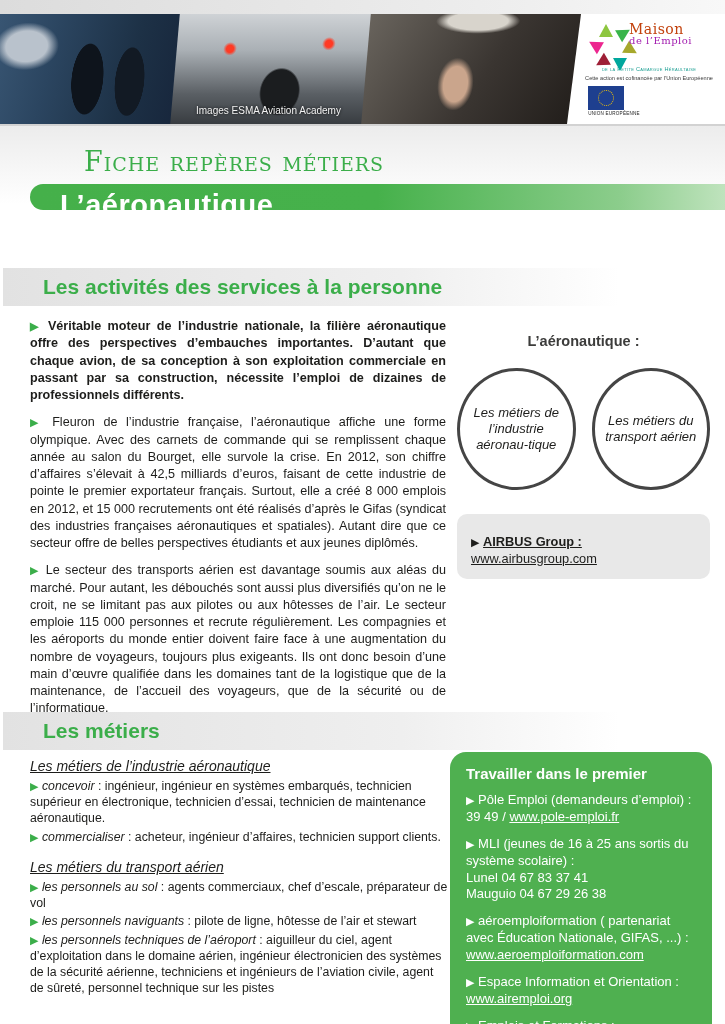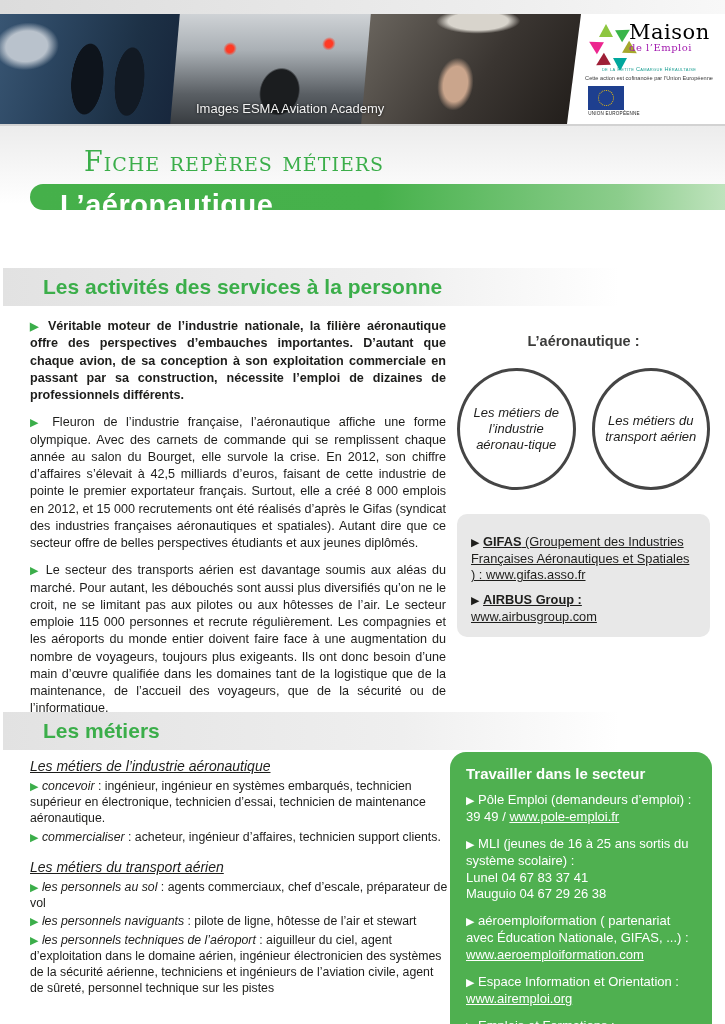--- a/index.html
+++ b/index.html
@@ -23,31 +23,31 @@
       radial-gradient(circle 9px at 26% 34%,#ff3a24 0 40%,rgba(255,58,36,0) 75%),
       radial-gradient(circle 9px at 74% 30%,#ff3a24 0 40%,rgba(255,58,36,0) 75%),
       radial-gradient(ellipse 34px 40px at 52% 68%,#1b1d1f 0 55%,rgba(27,29,31,0) 60%),
       linear-gradient(180deg,#d7dadd 0%,#aab0b5 35%,#5a5f64 70%,#2f3337 100%);}
   .photo-cabin{left:366px;width:216px;
     background:
       radial-gradient(ellipse 30px 44px at 42% 62%,#caa58c 0 40%,rgba(202,165,140,0) 60%),
       radial-gradient(ellipse 60px 18px at 50% 12%,#d8d4cc 0 50%,rgba(216,212,204,0) 70%),
       linear-gradient(120deg,#6a655e 0%,#3a3531 55%,#201c19 100%);}
   .photo-caption{position:absolute;left:196px;bottom:8px;z-index:6;color:#f2f2f2;
-                 font-size:13px;text-shadow:0 0 3px rgba(0,0,0,.9);}
+                 font-size:10px;text-shadow:0 0 3px rgba(0,0,0,.9);}
 
   
   .logo-panel{position:absolute;top:0;right:0;bottom:0;width:158px;background:#fff;z-index:5;
               clip-path:polygon(14px 0,100% 0,100% 100%,0 100%);padding:4px 4px 0 10px;box-sizing:border-box;}
   .mdq{position:relative;height:46px;}
   .pinwheel{position:absolute;left:8px;top:2px;width:42px;height:42px;}
   .pin{position:absolute;left:50%;top:50%;width:0;height:0;
        border-left:7px solid transparent;border-right:7px solid transparent;}
   .mde-text{position:absolute;left:52px;top:4px;line-height:1;}
-  .mde-title1{font-family:"DejaVu Serif",serif;font-size:21px;color:#000000;letter-spacing:.5px;}
+  .mde-title1{font-family:"DejaVu Serif",serif;font-size:14px;color:#c2410c;letter-spacing:.5px;}
   .mde-title2{font-family:"DejaVu Serif",serif;font-size:10px;color:#a21caf;letter-spacing:.5px;}
   .mde-sub{margin-top:2px;text-align:center;font-size:5.6px;color:#1a9e92;font-variant:small-caps;letter-spacing:.3px;}
   .cofinance{margin-top:3px;text-align:center;font-size:5.6px;color:#3a3a3a;}
   .logos-row{margin-top:5px;display:flex;justify-content:center;align-items:flex-start;gap:8px;}
   .eu-flag{width:36px;height:24px;background:#1e3f8f;position:relative;}
   .eu-stars{position:absolute;left:50%;top:50%;width:14px;height:14px;transform:translate(-50%,-50%);
             border:1.6px dotted #f7c500;border-radius:50%;}
   .eu-label{font-size:4.6px;text-align:center;color:#222;margin-top:1px;letter-spacing:.2px;}
   .engage{width:62px;text-align:right;line-height:1.05;margin-top:47px;}
   .engage-l1{font-size:6px;color:#2456a4;font-style:italic;}
@@ -176,24 +176,20 @@
     <div class="domains-title">
       <div>L’aéronautique :</div>
     </div>
     <div class="circles">
       <div class="circle">Les métiers de l’industrie aéronau-tique</div>
       <div class="circle">Les métiers du transport aérien</div>
     </div>
     <div class="clics-box">
       <div class="clics-item">
         <span class="tri-dark">▶</span>
-        <a href="#"><span class="b">GIFAS</span><span> (Groupement des Industries Françaises Aéronautiques et Spatiales ) : </span><span>www.gifas.asso.fr</span></a>
-      </div>
-      <div class="clics-item">
-        <span class="tri-dark">▶</span>
         <a href="#" class="b">AIRBUS Group :</a><br>
         <a href="#">www.airbusgroup.com</a>
       </div>
     </div>
   </div>
 
   <div class="section-bar bar2">
     <span>Les métiers</span>
   </div>
 
@@ -203,21 +199,21 @@
     <div class="job"><span class="tri">▶</span> <span class="lead">commercialiser</span><span> : acheteur, ingénieur d’affaires, technicien support clients.</span></div>
 
     <div class="subhead transport">Les métiers du transport aérien</div>
     <div class="job"><span class="tri">▶</span> <span class="lead">les personnels au sol</span><span> : agents commerciaux, chef d’escale, préparateur de vol</span></div>
     <div class="job"><span class="tri">▶</span> <span class="lead">les personnels naviguants</span><span> : pilote de ligne, hôtesse de l’air et stewart</span></div>
     <div class="job"><span class="tri">▶</span> <span class="lead">les personnels techniques de l’aéroport</span><span> : aiguilleur du ciel, agent d’exploitation dans le domaine aérien, ingénieur électronicien des systèmes de la sécurité aérienne, techniciens et ingénieurs de l’aviation civile, agent de sûreté, personnel technique sur les pistes</span></div>
 
   </div>
 
   <div class="green-box">
-    <div class="green-title">Travailler dans le secteur</div>
+    <div class="green-title">Travailler dans le premier</div>
     <div class="green-item">
       <span class="tri-white">▶</span>
       <span>Pôle Emploi (demandeurs d’emploi) :</span><br>
       <span>39 49 / </span><a href="#">www.pole-emploi.fr</a>
     </div>
     <div class="green-item">
       <span class="tri-white">▶</span>
       <span>MLI (jeunes de 16 à 25 ans sortis du système scolaire) :</span><br>
       <span>Lunel 04 67 83 37 41</span><br>
       <span>Mauguio 04 67 29 26 38</span>

